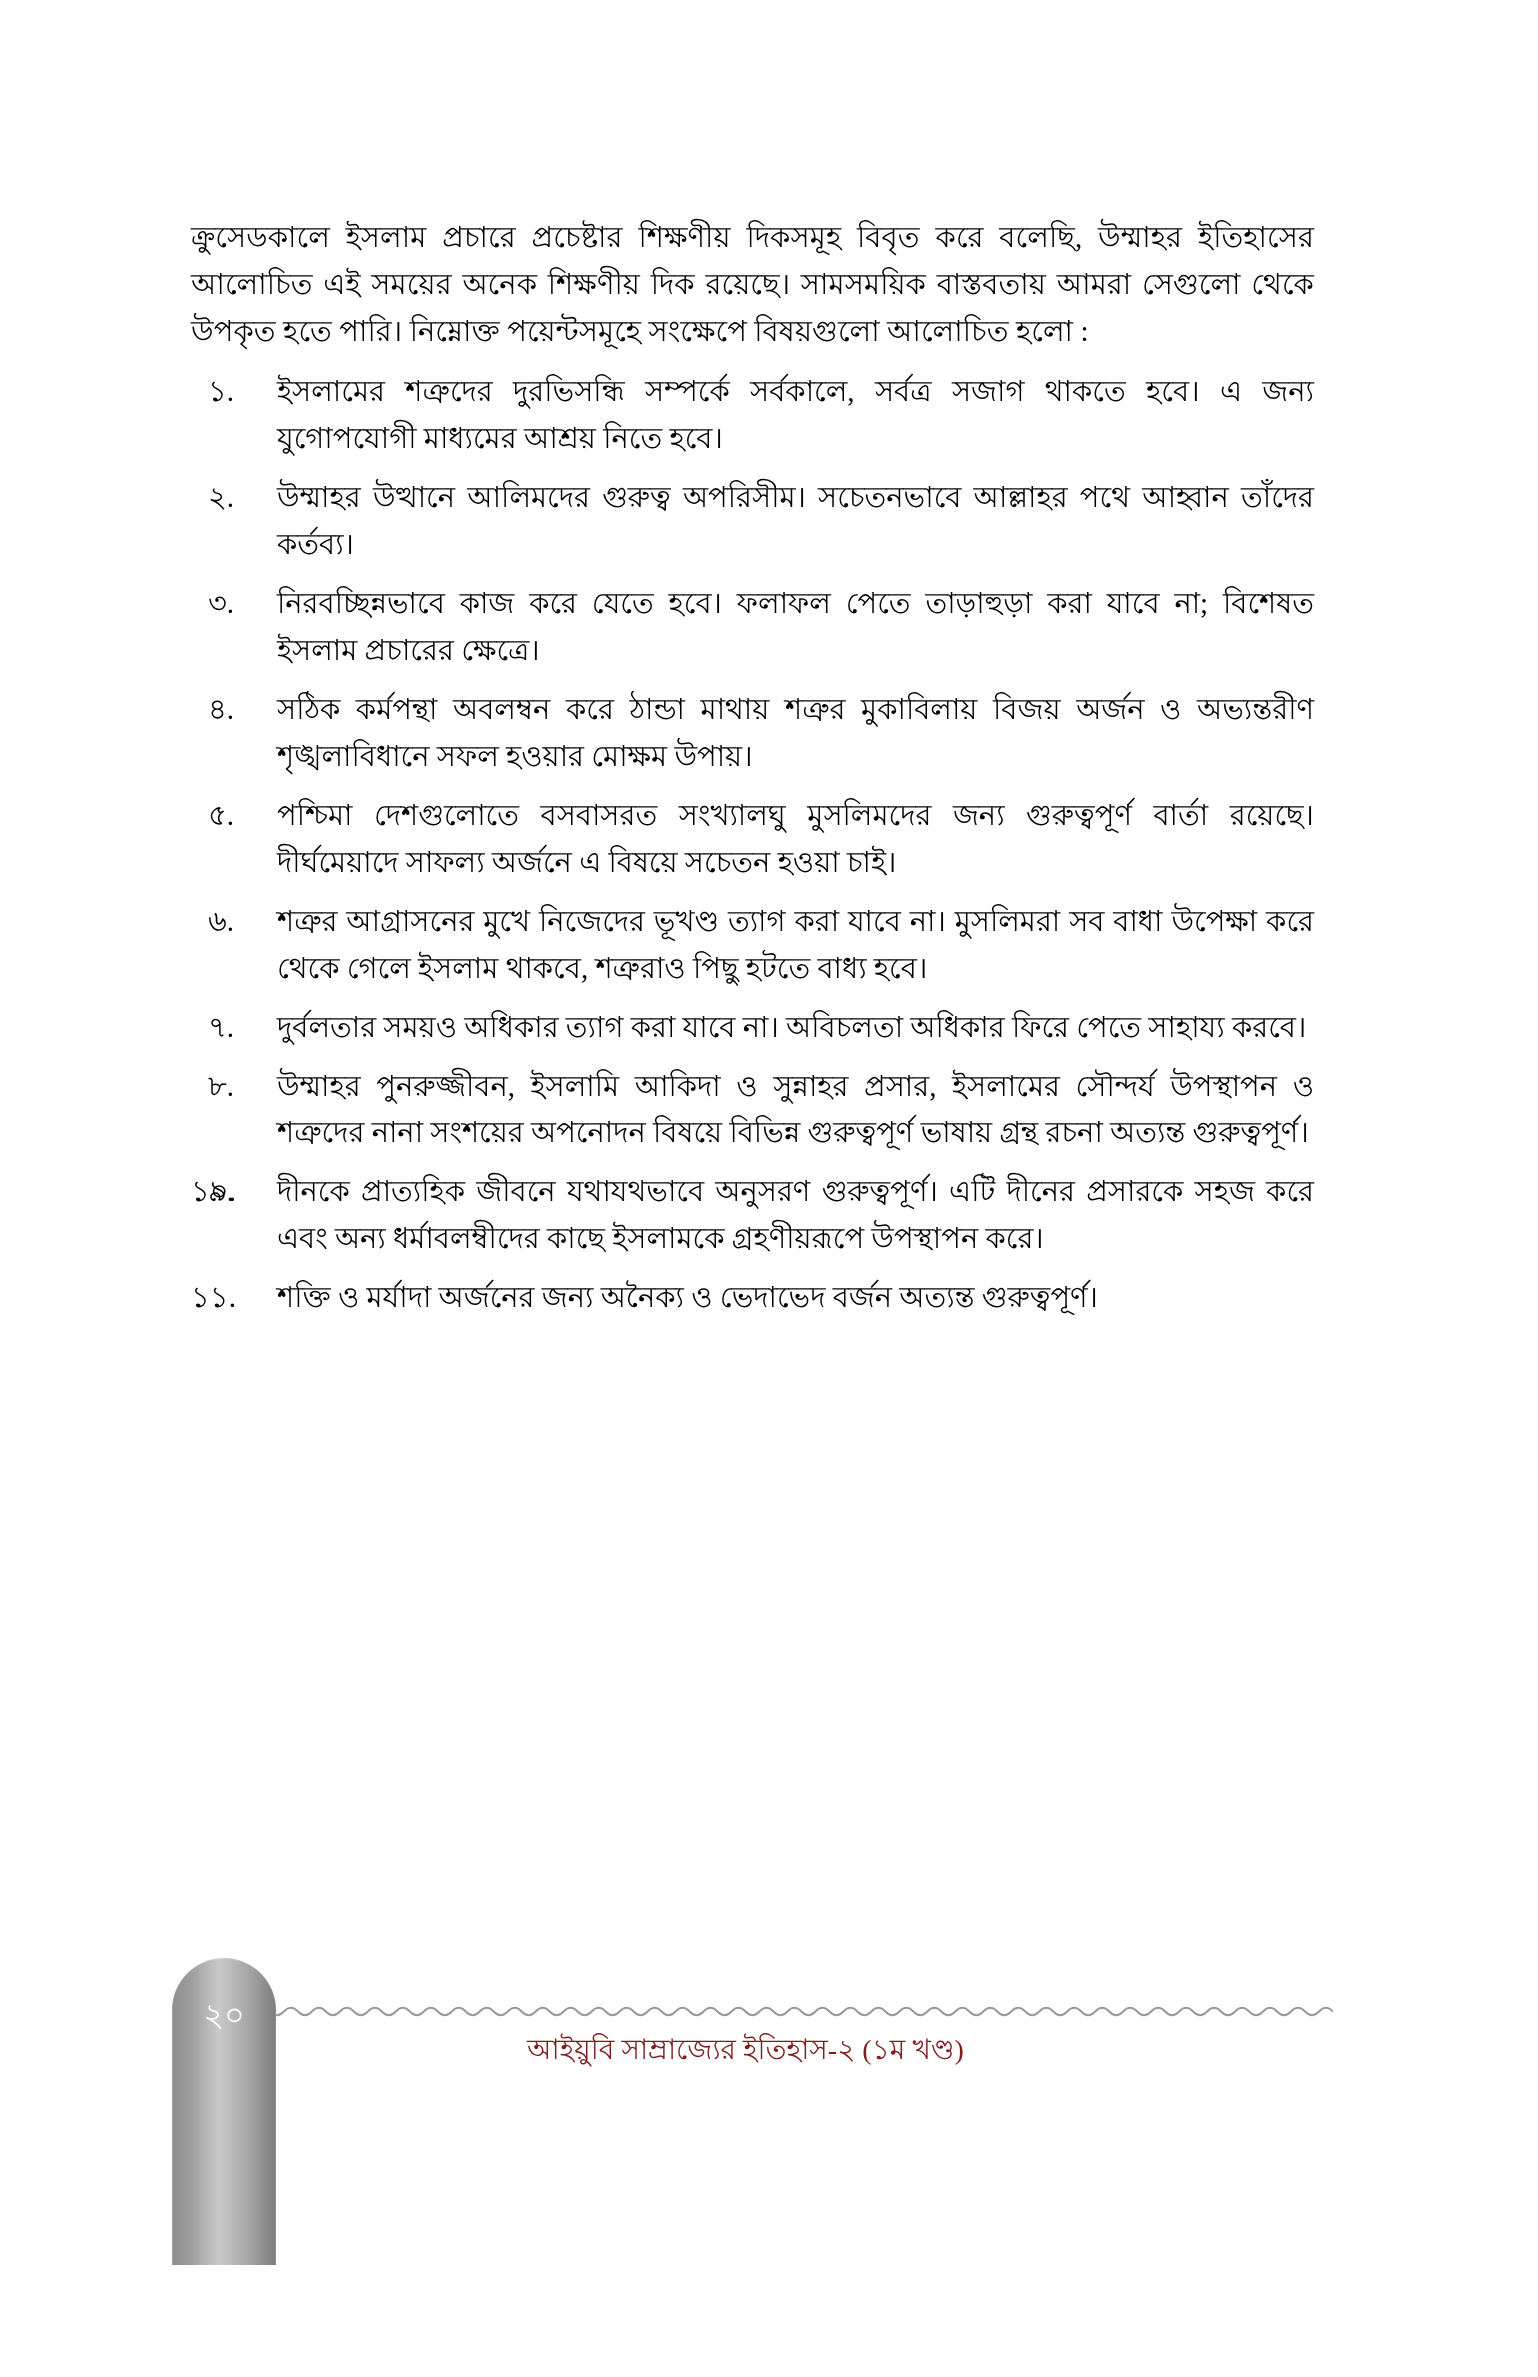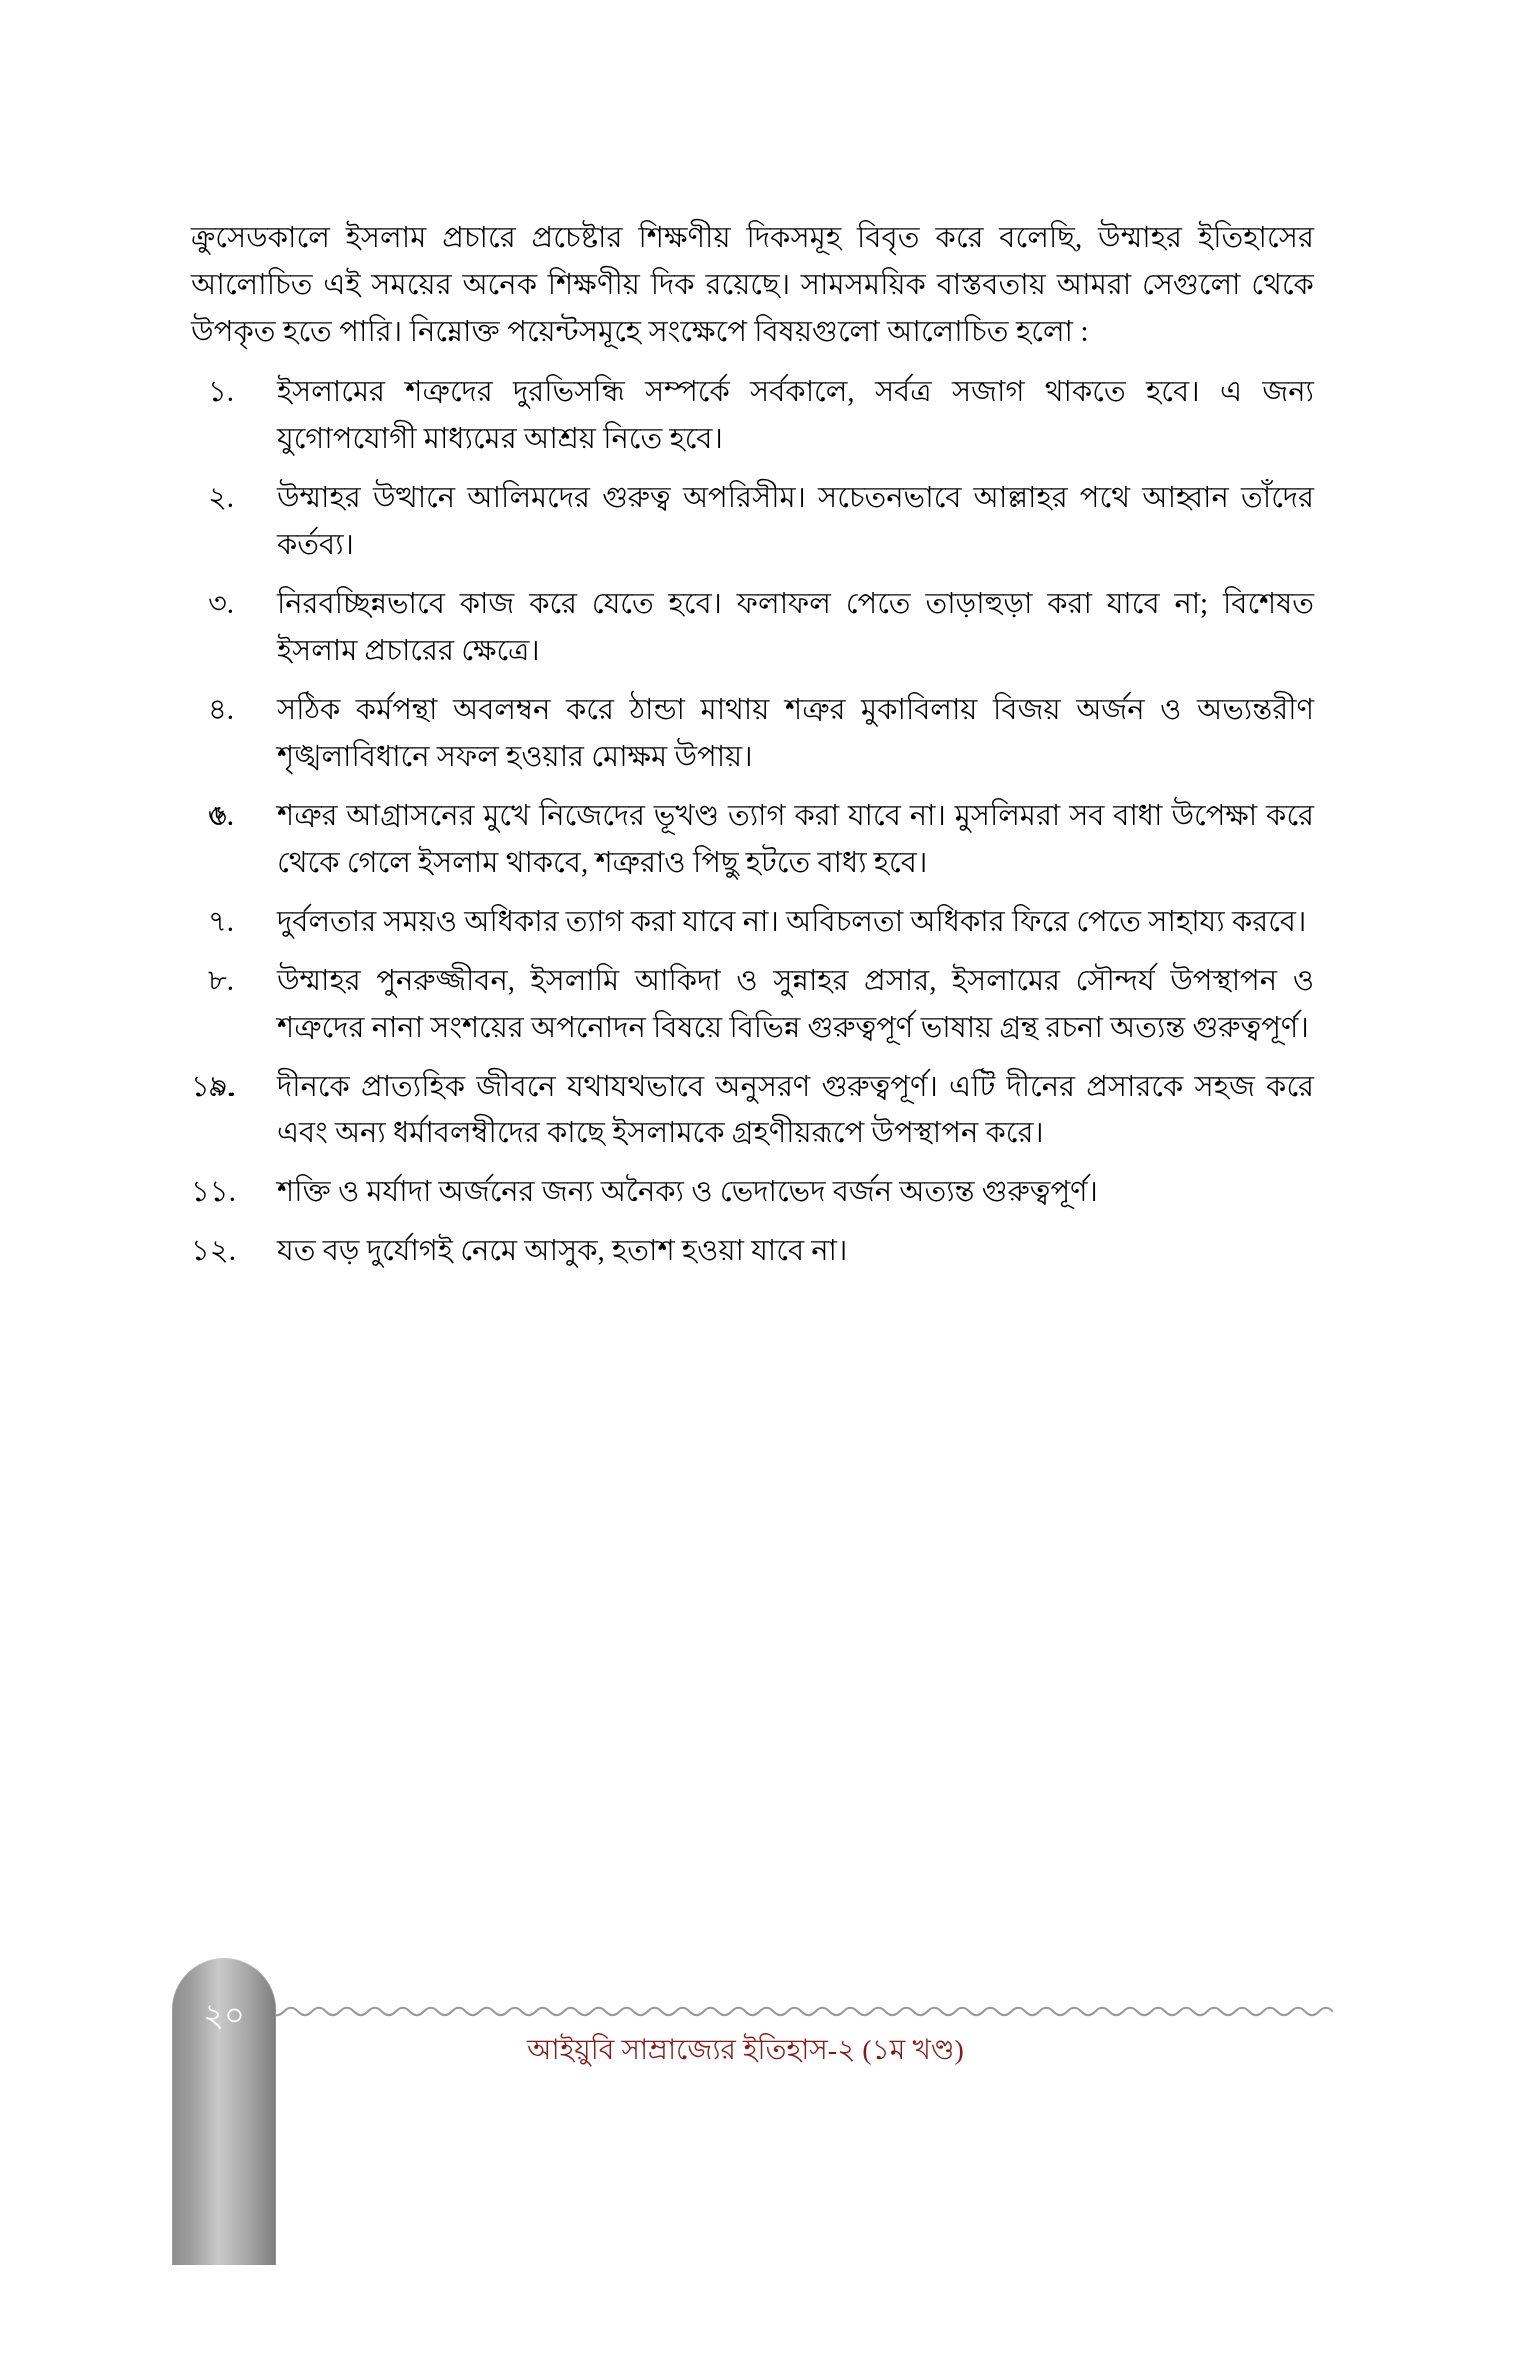--- a/index.html
+++ b/index.html
@@ -147,20 +147,21 @@
       <li>
         <span class="num">৩.</span>
         <span>নিরবচ্ছিন্নভাবে কাজ করে যেতে হবে। ফলাফল পেতে তাড়াহুড়া করা যাবে না; বিশেষত ইসলাম প্রচারের ক্ষেত্রে।</span>
       </li>
       <li>
         <span class="num">৪.</span>
         <span>সঠিক কর্মপন্থা অবলম্বন করে ঠান্ডা মাথায় শত্রুর মুকাবিলায় বিজয় অর্জন ও অভ্যন্তরীণ শৃঙ্খলাবিধানে সফল হওয়ার মোক্ষম উপায়।</span>
       </li>
       <li>
         <span class="num">৫.</span>
+        <span>পশ্চিমা দেশগুলোতে বসবাসরত সংখ্যালঘু মুসলিমদের জন্য গুরুত্বপূর্ণ বার্তা রয়েছে। দীর্ঘমেয়াদে সাফল্য অর্জনে এ বিষয়ে সচেতন হওয়া চাই।</span>
       </li>
       <li>
         <span class="num">৬.</span>
         <span>শত্রুর আগ্রাসনের মুখে নিজেদের ভূখণ্ড ত্যাগ করা যাবে না। মুসলিমরা সব বাধা উপেক্ষা করে থেকে গেলে ইসলাম থাকবে, শত্রুরাও পিছু হটতে বাধ্য হবে।</span>
       </li>
       <li>
         <span class="num">৭.</span>
         <span>দুর্বলতার সময়ও অধিকার ত্যাগ করা যাবে না। অবিচলতা অধিকার ফিরে পেতে সাহায্য করবে।</span>
       </li>
       <li>
@@ -170,24 +171,20 @@
       <li>
         <span class="num">৯.</span>
       </li>
       <li class="wide">
         <span class="num">১০.</span>
         <span>দীনকে প্রাত্যহিক জীবনে যথাযথভাবে অনুসরণ গুরুত্বপূর্ণ। এটি দীনের প্রসারকে সহজ করে এবং অন্য ধর্মাবলম্বীদের কাছে ইসলামকে গ্রহণীয়রূপে উপস্থাপন করে।</span>
       </li>
       <li class="wide">
         <span class="num">১১.</span>
         <span>শক্তি ও মর্যাদা অর্জনের জন্য অনৈক্য ও ভেদাভেদ বর্জন অত্যন্ত গুরুত্বপূর্ণ।</span>
-      </li>
-      <li class="wide">
-        <span class="num">১২.</span>
-        <span>যত বড় দুর্যোগই নেমে আসুক, হতাশ হওয়া যাবে না।</span>
       </li>
     </ol>
 
   </div>
 
   <div class="footer-wave">
     <svg width="1133" height="15" viewBox="0 0 1215 16" preserveAspectRatio="none" xmlns="http://www.w3.org/2000/svg">
       <path d="M0,8 Q7.5,0 15,8 T30,8 T45,8 T60,8 T75,8 T90,8 T105,8 T120,8 T135,8 T150,8 T165,8 T180,8 T195,8 T210,8 T225,8 T240,8 T255,8 T270,8 T285,8 T300,8 T315,8 T330,8 T345,8 T360,8 T375,8 T390,8 T405,8 T420,8 T435,8 T450,8 T465,8 T480,8 T495,8 T510,8 T525,8 T540,8 T555,8 T570,8 T585,8 T600,8 T615,8 T630,8 T645,8 T660,8 T675,8 T690,8 T705,8 T720,8 T735,8 T750,8 T765,8 T780,8 T795,8 T810,8 T825,8 T840,8 T855,8 T870,8 T885,8 T900,8 T915,8 T930,8 T945,8 T960,8 T975,8 T990,8 T1005,8 T1020,8 T1035,8 T1050,8 T1065,8 T1080,8 T1095,8 T1110,8 T1125,8 T1140,8 T1155,8 T1170,8 T1185,8 T1200,8 T1215,8" fill="none" stroke="#999999" stroke-width="2"></path>
     </svg>
   </div>

